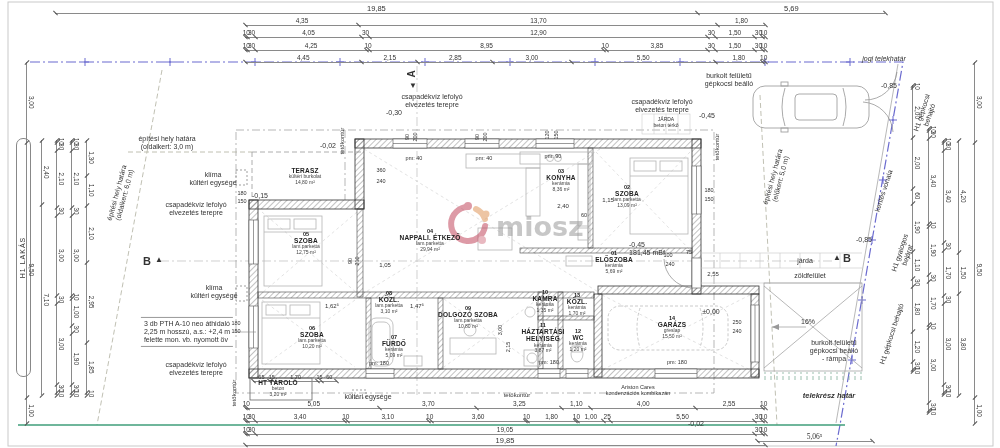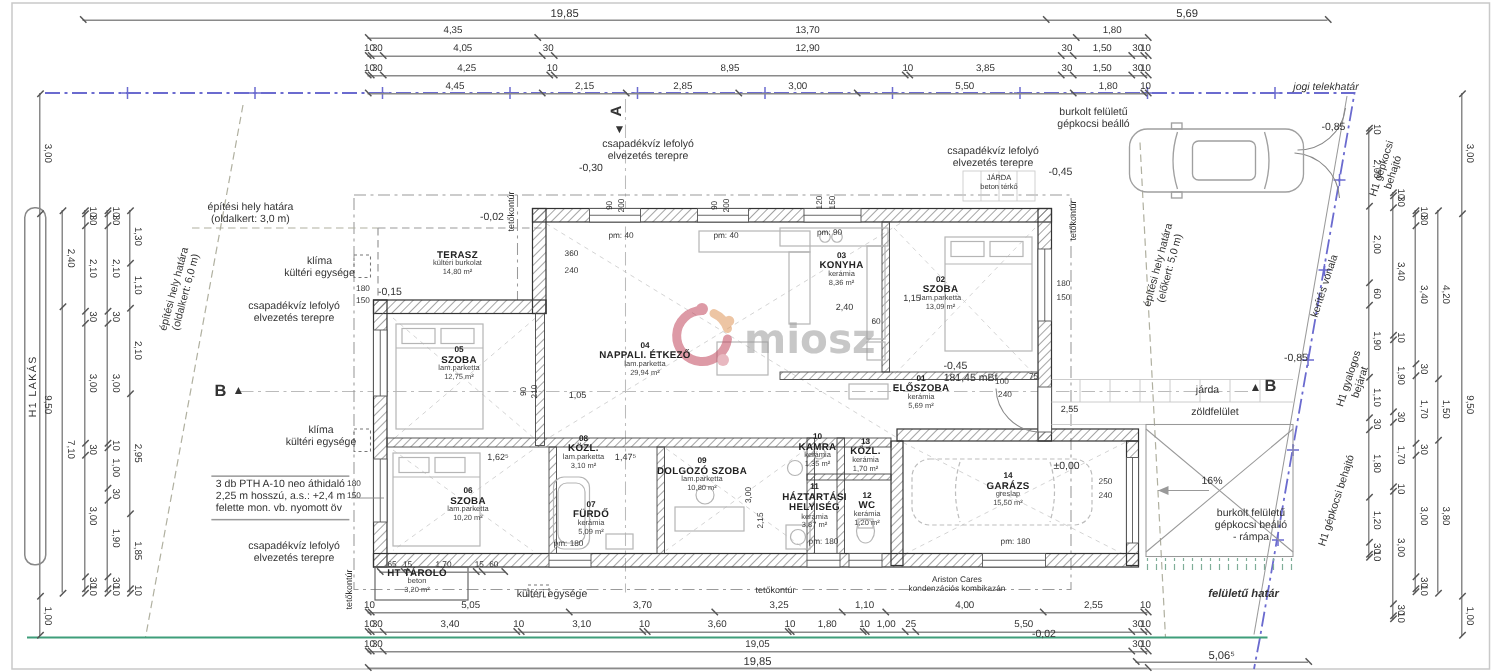--- a/index.html
+++ b/index.html
@@ -454,21 +454,21 @@
         <span class="num">10</span>
       </span>
     </div>
     <div class="dimrow" style="left: 245px; top: 436px; width: 520px; font-size: 7.5px;">
       <span class="seg" style="flex-grow: 19.85;">
         <span class="num" style="font-size: 7.5px;">19,85</span>
       </span>
     </div>
     <div class="dimrow" style="left: 757px; top: 432px; width: 115px; font-size: 7.5px;">
       <span class="seg" style="flex-grow: 5.06;">
-        <span class="num" style="font-size: 7.5px;">5,06⁵</span>
+        <span class="num" style="font-size: 7.5px; font-family: Liberation Serif, serif;">5,06⁵</span>
       </span>
     </div>
     <div class="dimrow" style="left: 253px; top: 372px; width: 84px; font-size: 5.5px;">
       <span class="seg" style="flex-grow: 0.65;">
         <span class="num" style="font-size: 5.5px;">65</span>
       </span>
       <span class="seg" style="flex-grow: 0.15;">
         <span class="num" style="font-size: 5.5px;">15</span>
       </span>
       <span class="seg" style="flex-grow: 1.7;">
@@ -699,21 +699,21 @@
         <span class="num">1,20</span>
       </span>
       <span class="seg" style="flex-grow: 0.3;">
         <span class="num">30</span>
       </span>
       <span class="seg" style="flex-grow: 0.1;">
         <span class="num">10</span>
       </span>
     </div>
     <div class="lbl" style="left: 884px; top: 59px; transform: translate(-50%, -50%); font-style: italic;">jogi telekhatár</div>
-    <div class="lbl" style="left: 829px; top: 396px; transform: translate(-50%, -50%); font-size: 7.5px; font-weight: bold; font-style: italic;">felületű határ</div>
+    <div class="lbl" style="left: 829px; top: 396px; transform: translate(-50%, -50%); font-size: 7.5px; font-weight: bold; font-style: italic;">telekrész határ</div>
     <div class="lbl" style="left: 729px; top: 80px; transform: translate(-50%, -50%);">burkolt felületű
 gépkocsi beálló</div>
     <div class="lbl" style="left: 889px; top: 86px; transform: translate(-50%, -50%);">-0,85</div>
     <div class="lbl" style="left: 864px; top: 240px; transform: translate(-50%, -50%);">-0,85</div>
     <div class="lbl" style="left: 707px; top: 116px; transform: translate(-50%, -50%);">-0,45</div>
     <div class="lbl" style="left: 394px; top: 113px; transform: translate(-50%, -50%);">-0,30</div>
     <div class="lbl" style="left: 328px; top: 146px; transform: translate(-50%, -50%);">-0,02</div>
     <div class="lbl" style="left: 260px; top: 196px; transform: translate(-50%, -50%);">-0,15</div>
     <div class="lbl" style="left: 637px; top: 245px; transform: translate(-50%, -50%);">-0,45</div>
     <div class="lbl" style="left: 647px; top: 253px; transform: translate(-50%, -50%);">181,45 mBf</div>

